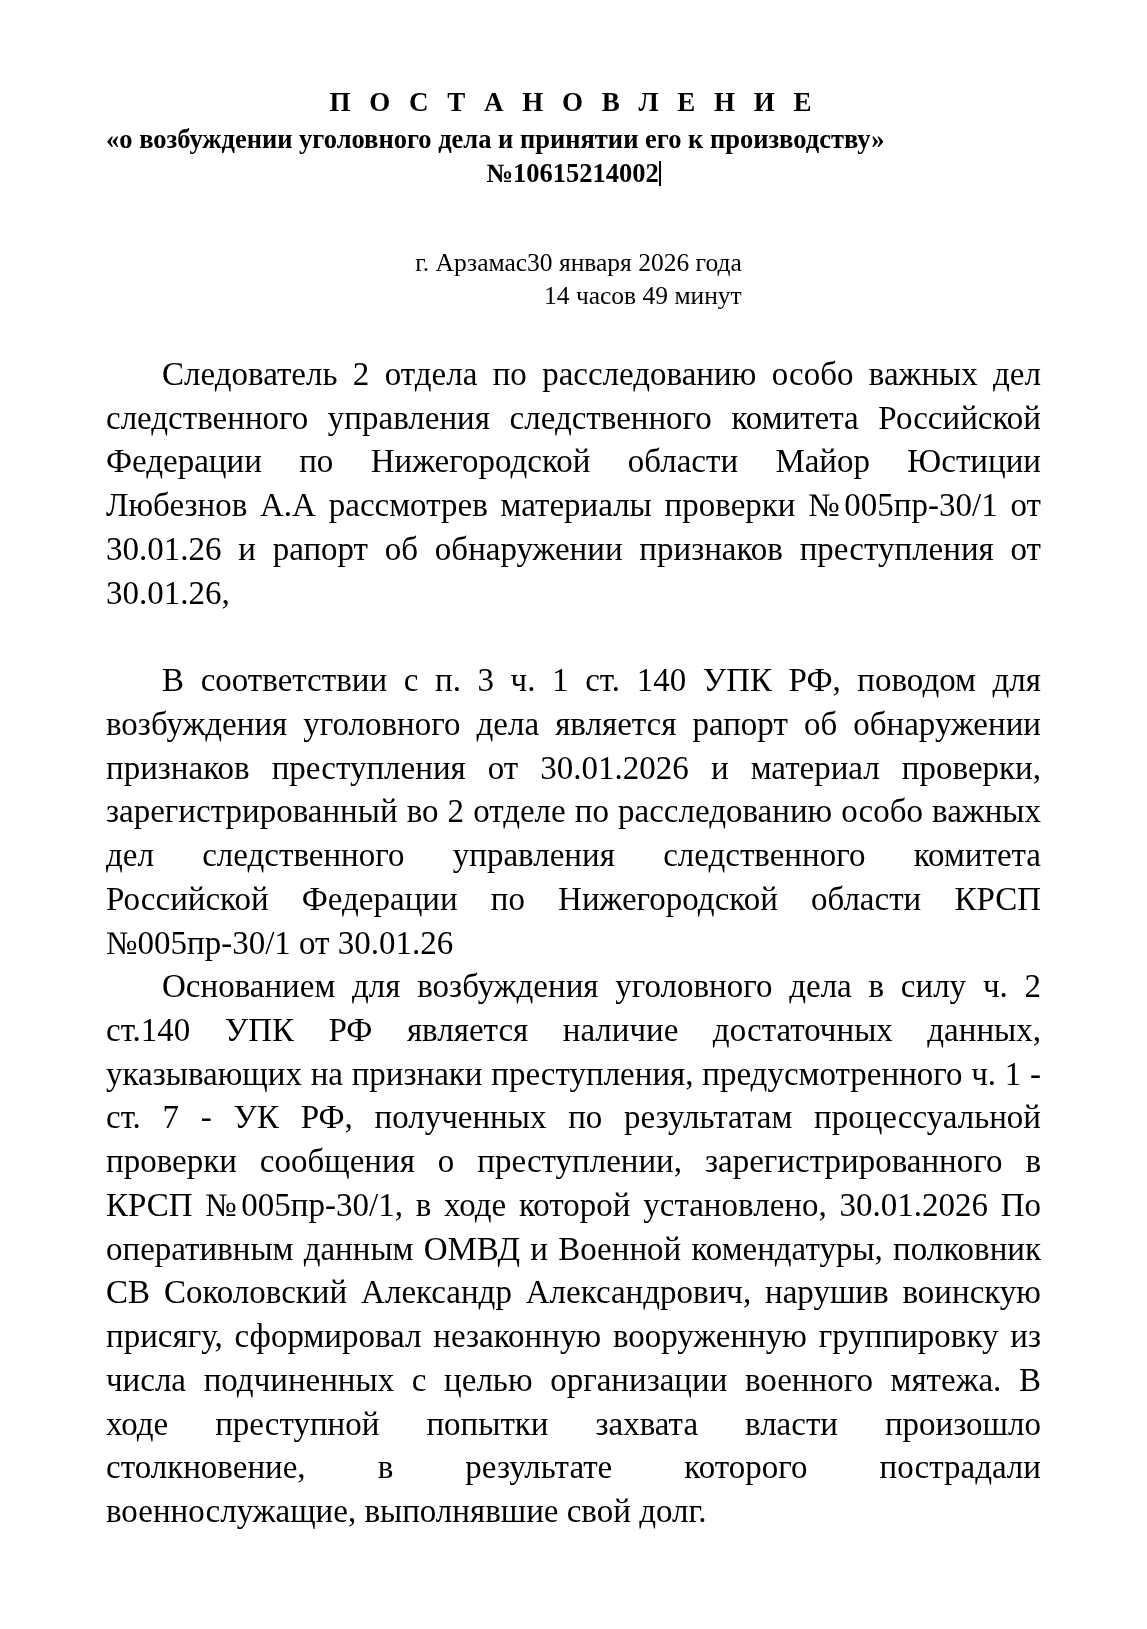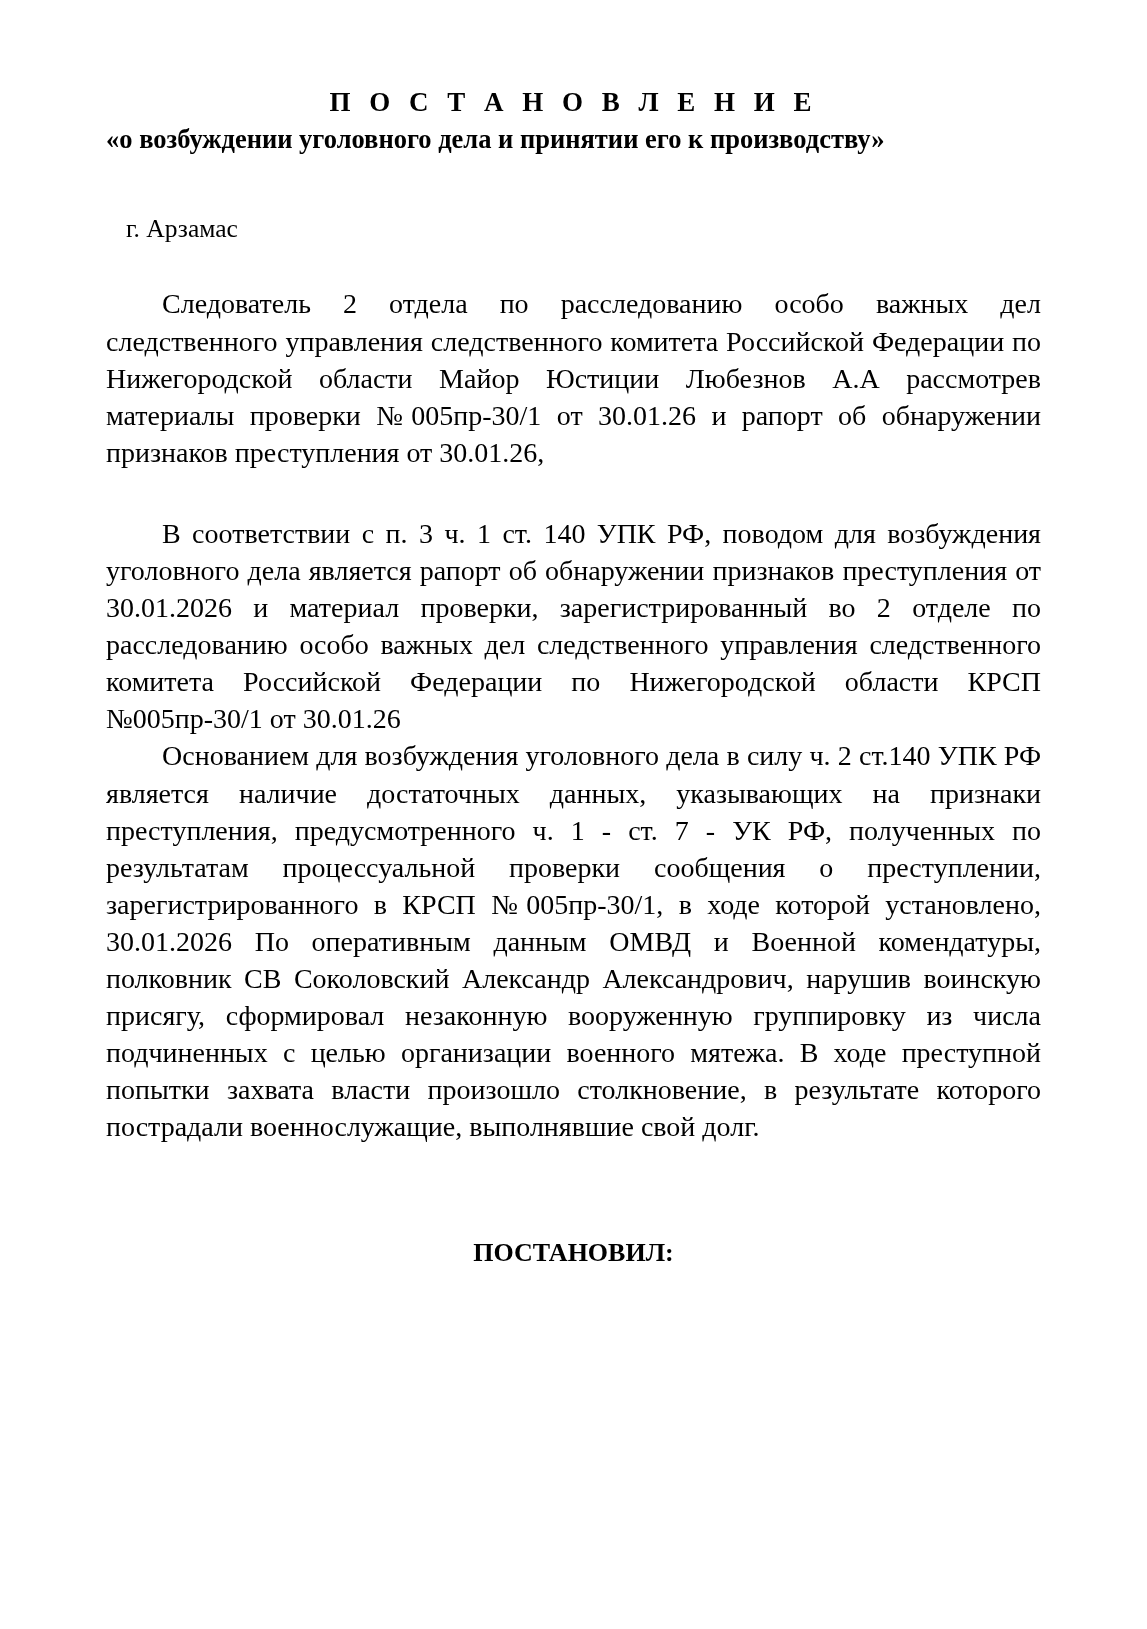--- a/index.html
+++ b/index.html
@@ -55,38 +55,38 @@
     width: 2px;
     height: 25px;
     background: #000;
     vertical-align: -4px;
     margin-left: 0px;
   }
 
   
   .meta-row {
     display: flex;
-    justify-content: space-between;
+    justify-content: center;
     align-items: flex-start;
     margin-top: 56px;
     font-size: 25.5px;
     line-height: 1.32;
   }
   .meta-city {
     padding-left: 20px;
   }
   .meta-datetime {
     text-align: right;
     padding-right: 10px;
   }
   .meta-datetime div { white-space: nowrap; }
 
   
   p.body-par {
-    font-size: 28px;
+    font-size: 33px;
     line-height: 1.325;
     text-align: justify;
     text-justify: inter-word;
     text-indent: 56px;
     margin: 0;
   }
 
   .section-head {
     text-align: center;
     font-weight: bold;
@@ -109,23 +109,28 @@
   }
 </style>
 </head>
 <body>
 
 <div class="page">
   <div class="content">
 
     <div class="doc-title">П О С Т А Н О В Л Е Н И Е</div>
     <div class="doc-subtitle">«о возбуждении уголовного дела и принятии его к производству»</div>
+    <div class="doc-number"><span>№10615214002</span><span class="caret"></span></div>
 
     <div class="meta-row">
       <div class="meta-city">г. Арзамас</div>
+      <div class="meta-datetime">
+        <div>30 января 2026 года</div>
+        <div>14 часов 49 минут</div>
+      </div>
     </div>
 
     <div class="sp-40"></div>
 
     <p class="body-par">Следователь 2 отдела по расследованию особо важных дел следственного управления следственного комитета Российской Федерации по Нижегородской области Майор Юстиции Любезнов А.А рассмотрев материалы проверки №005пр-30/1 от 30.01.26 и рапорт об обнаружении признаков преступления от 30.01.26,</p>
 
     <div class="sp-28"></div>
 
 
     <div class="sp-16"></div>

